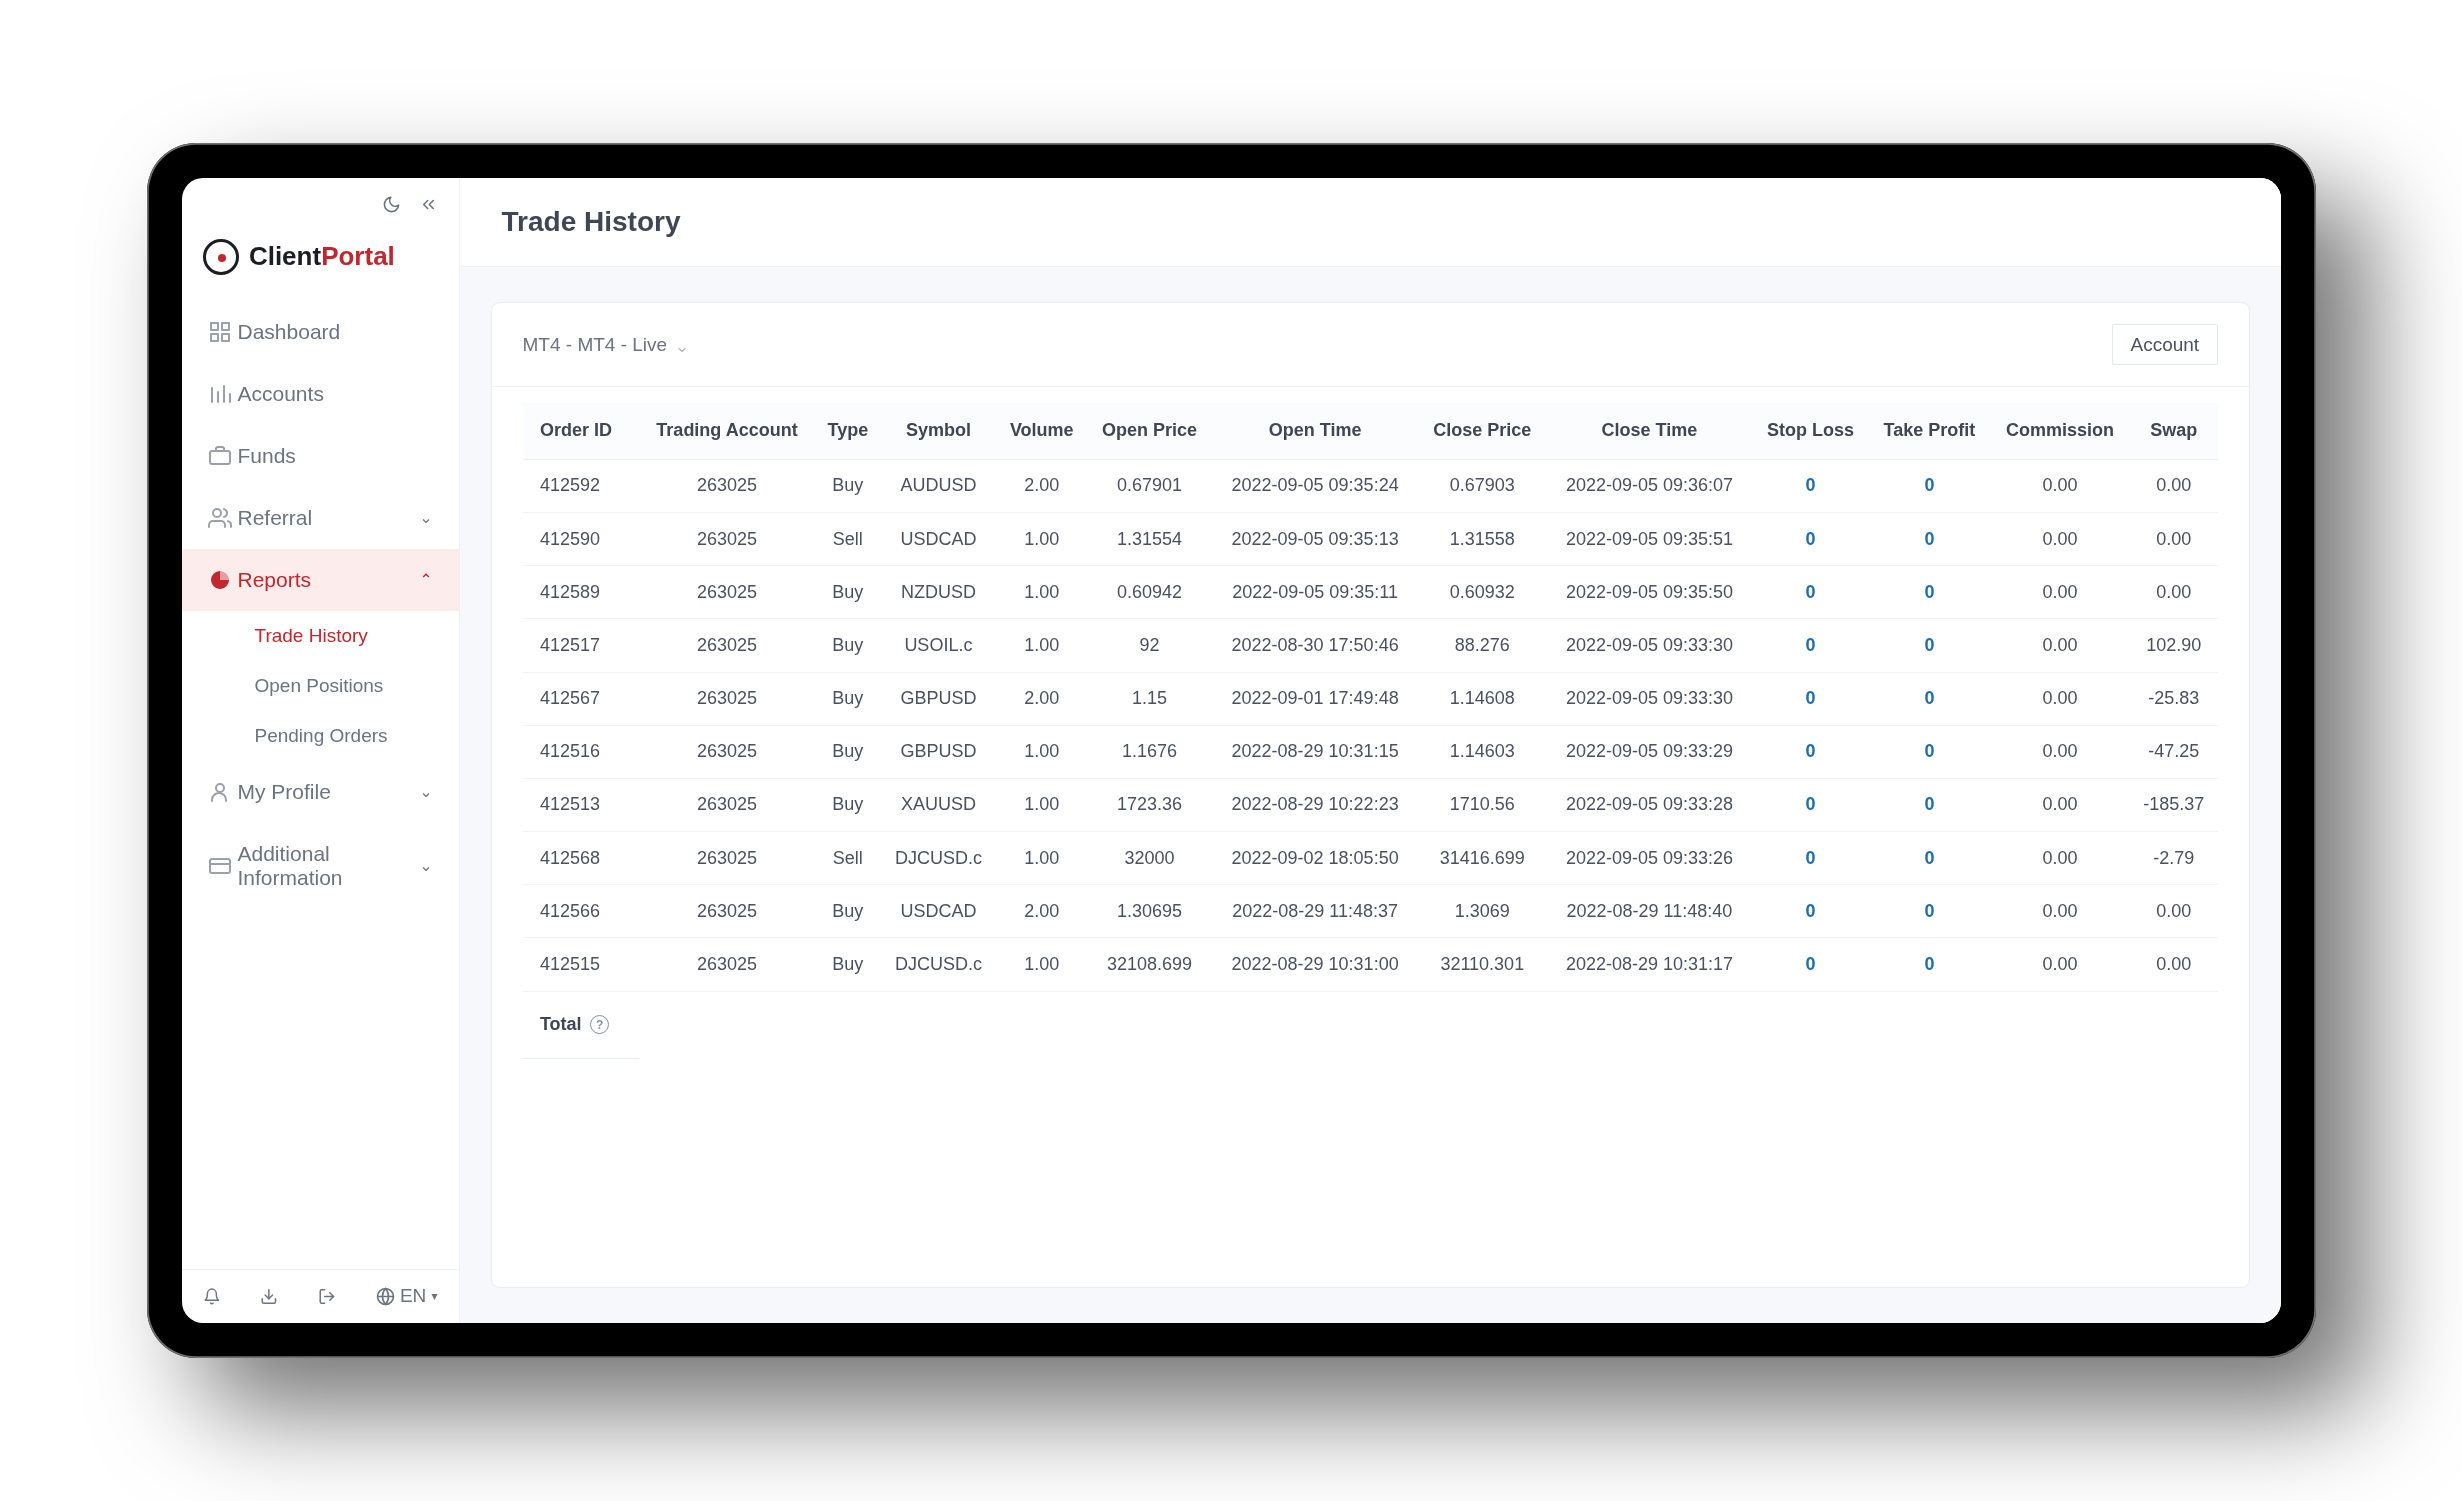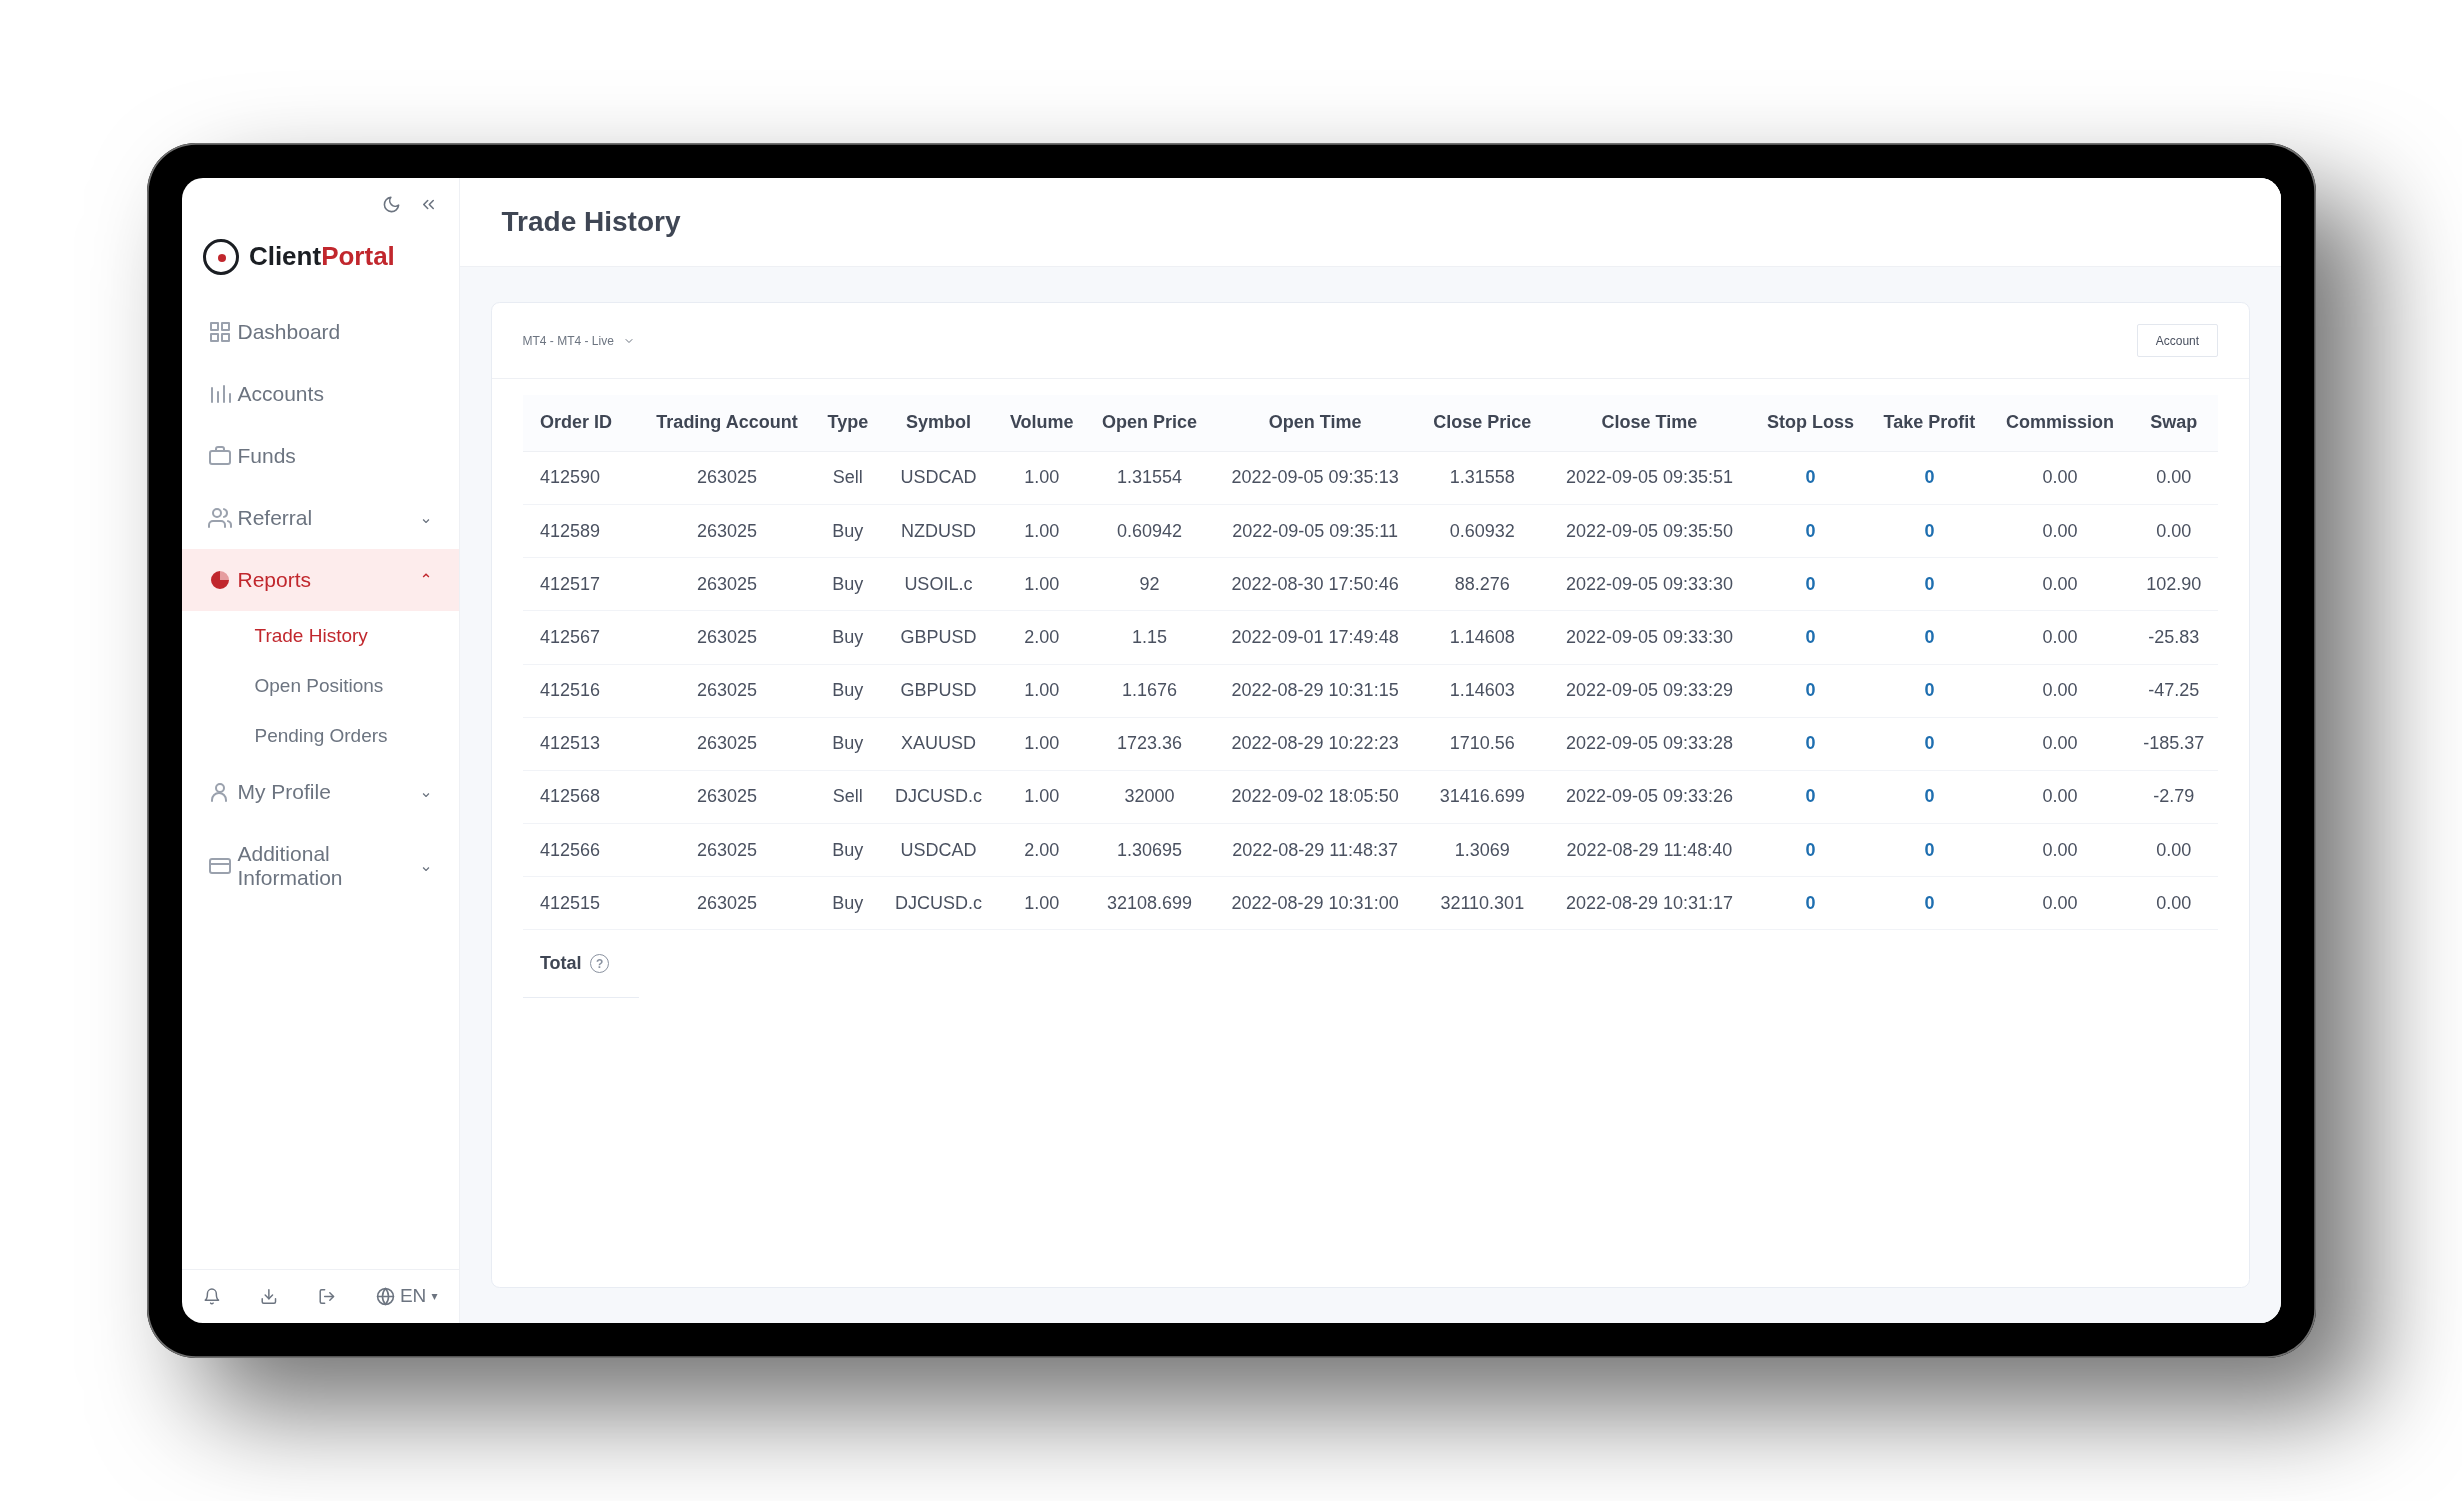--- a/index.html
+++ b/index.html
@@ -126,21 +126,21 @@
     background:#ffffff;
     border:0.9px solid #e8ecf3;
     border-radius:8.7px;
     display:flex;flex-direction:column;
     overflow:hidden;
   }
   .card-top {
     display:flex;justify-content:space-between;
     padding:21px 31px;
     border-bottom:0.9px solid #eef0f4;
-    font-size:12px;
+    font-size:19px;
     color:#6c7480;
   }
   .acct-select{display:flex;align-items:center;gap:8.7px;cursor:pointer;}
   .acct-btn{
     border:0.9px solid #e3e7ee;border-radius:2px;
     padding:8.7px 17.4px;cursor:pointer;
     color:#4a5160;
   }
   .table-wrap{flex:1;overflow:auto;padding:15.6px 31px 52px 31px;}
   table{
@@ -355,20 +355,35 @@
                   <th>Close Price</th>
                   <th>Close Time</th>
                   <th>Stop Loss</th>
                   <th>Take Profit</th>
                   <th>Commission</th>
                   <th>Swap</th>
                 </tr>
               </thead>
             <tbody id="tbody">
                 <tr>
+                  <td>412592</td>
+                  <td>263025</td>
+                  <td>Buy</td>
+                  <td>AUDUSD</td>
+                  <td>2.00</td>
+                  <td>0.67901</td>
+                  <td>2022-09-05 09:35:24</td>
+                  <td>0.67903</td>
+                  <td>2022-09-05 09:36:07</td>
+                  <td><span class="slnum">0</span></td>
+                  <td><span class="slnum">0</span></td>
+                  <td>0.00</td>
+                  <td>0.00</td>
+                </tr>
+                <tr>
                   <td>412590</td>
                   <td>263025</td>
                   <td>Sell</td>
                   <td>USDCAD</td>
                   <td>1.00</td>
                   <td>1.31554</td>
                   <td>2022-09-05 09:35:13</td>
                   <td>1.31558</td>
                   <td>2022-09-05 09:35:51</td>
                   <td><span class="slnum">0</span></td>

